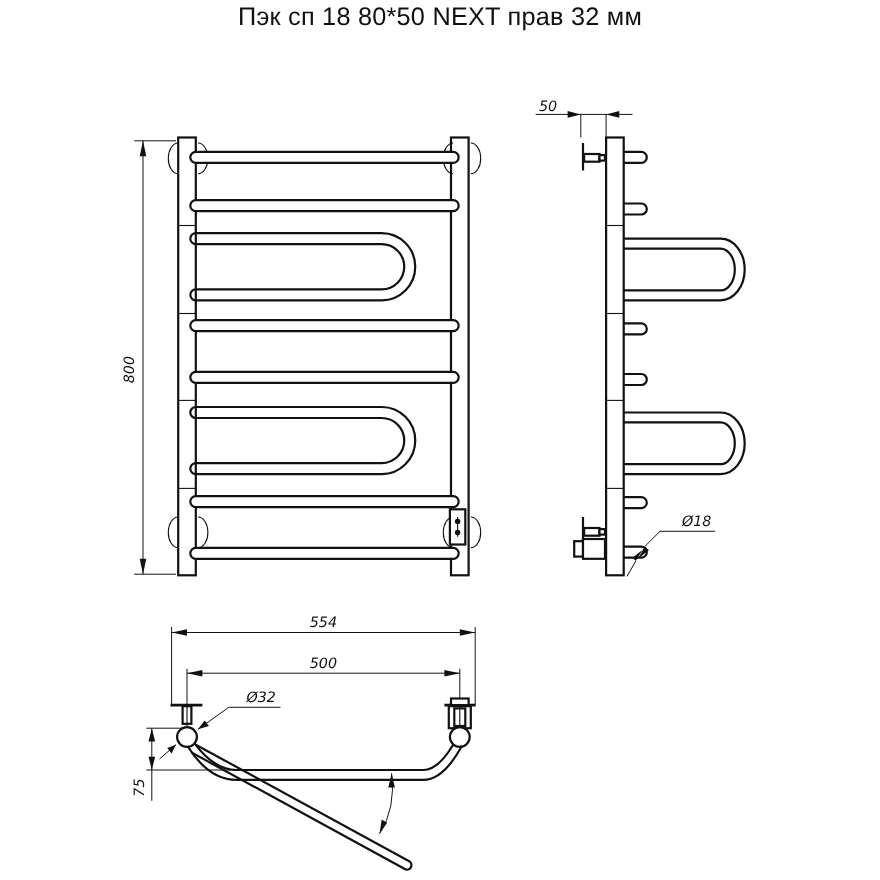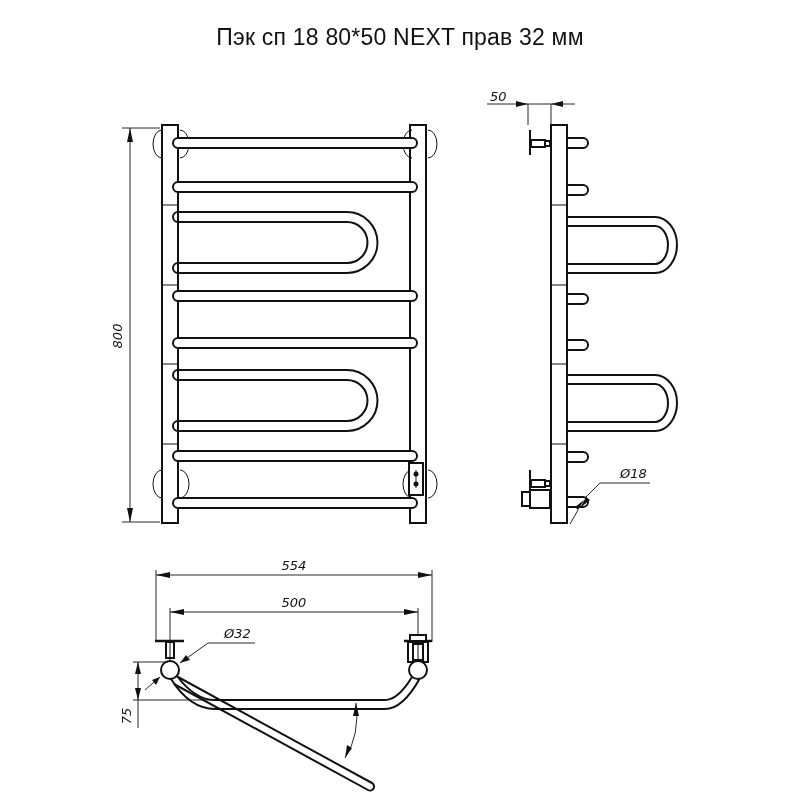--- a/index.html
+++ b/index.html
@@ -1,18 +1,18 @@
 <!DOCTYPE html>
 <html><head>
 <meta charset="utf-8">
 <style>
   html, body { margin: 0; padding: 0; background: #ffffff; }
   body { width: 800px; height: 800px; position: relative; overflow: hidden; }
   .title {
-    position: absolute; left: 0; top: 24px; width: 800px; text-align: center;
+    position: absolute; left: 0; top: 2px; width: 800px; text-align: center;
     font-family: "Liberation Sans", sans-serif; font-size: 23px; color: #111;
     letter-spacing: 0.2px;
   }
   svg { position: absolute; left: 0; top: 0; }
   .ln { stroke: #111; stroke-width: 2; fill: none; }
   .lnw { stroke: #111; stroke-width: 2; fill: #fff; }
   .thin { stroke: #111; stroke-width: 1; fill: none; }
   .dim { stroke: #111; stroke-width: 0.9; fill: none; }
   .dimtxt {
     font-family: "DejaVu Sans", sans-serif; font-style: italic; font-size: 13px; fill: #111;

